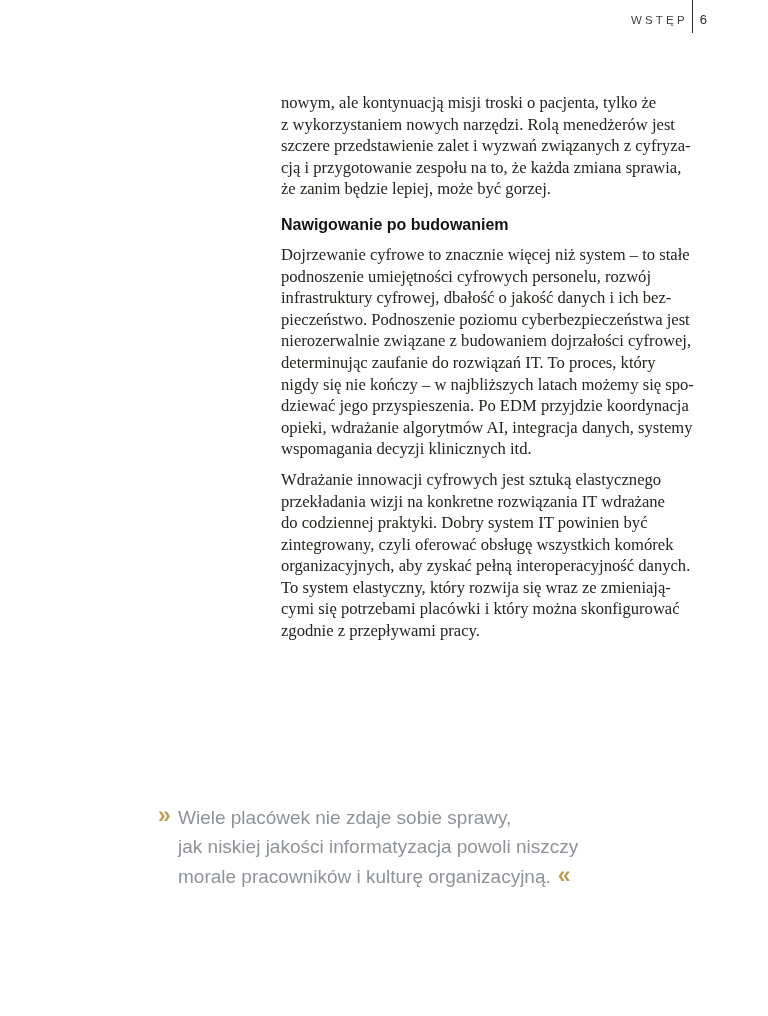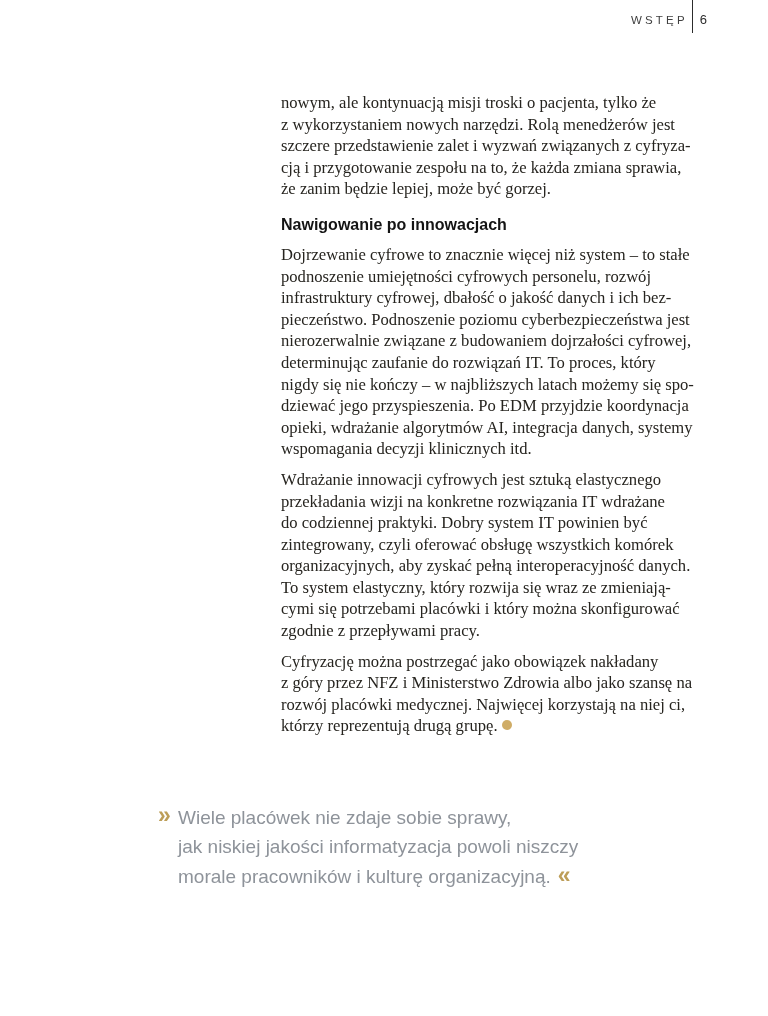--- a/index.html
+++ b/index.html
@@ -111,21 +111,21 @@
   <span class="page-number">6</span>
 </header>
 
 <main class="article">
   <p class="para"><span class="para-text">nowym, ale kontynuacją misji troski o pacjenta, tylko że
 z wykorzystaniem nowych narzędzi. Rolą menedżerów jest
 szczere przedstawienie zalet i wyzwań związanych z cyfryza-
 cją i przygotowanie zespołu na to, że każda zmiana sprawia,
 że zanim będzie lepiej, może być gorzej.</span></p>
 
-  <h2 class="section-heading">Nawigowanie po innowacjach</h2>
+  <h2 class="section-heading">Nawigowanie po budowaniem</h2>
 
   <p class="para"><span class="para-text">Dojrzewanie cyfrowe to znacznie więcej niż system – to stałe
 podnoszenie umiejętności cyfrowych personelu, rozwój
 infrastruktury cyfrowej, dbałość o jakość danych i ich bez-
 pieczeństwo. Podnoszenie poziomu cyberbezpieczeństwa jest
 nierozerwalnie związane z budowaniem dojrzałości cyfrowej,
 determinując zaufanie do rozwiązań IT. To proces, który
 nigdy się nie kończy – w najbliższych latach możemy się spo-
 dziewać jego przyspieszenia. Po EDM przyjdzie koordynacja
 opieki, wdrażanie algorytmów AI, integracja danych, systemy
@@ -133,23 +133,19 @@
 
   <p class="para"><span class="para-text">Wdrażanie innowacji cyfrowych jest sztuką elastycznego
 przekładania wizji na konkretne rozwiązania IT wdrażane
 do codziennej praktyki. Dobry system IT powinien być
 zintegrowany, czyli oferować obsługę wszystkich komórek
 organizacyjnych, aby zyskać pełną interoperacyjność danych.
 To system elastyczny, który rozwija się wraz ze zmieniają-
 cymi się potrzebami placówki i który można skonfigurować
 zgodnie z przepływami pracy.</span></p>
 
-  <p class="para"><span class="para-text">Cyfryzację można postrzegać jako obowiązek nakładany
-z góry przez NFZ i Ministerstwo Zdrowia albo jako szansę na
-rozwój placówki medycznej. Najwięcej korzystają na niej ci,
-którzy reprezentują drugą grupę.</span><span class="end-dot"></span></p>
 </main>
 
 <aside class="pull-quote">
   <span class="open-quote">»</span><span class="quote-text">Wiele placówek nie zdaje sobie sprawy,
 jak niskiej jakości informatyzacja powoli niszczy
 morale pracowników i kulturę organizacyjną.</span><span class="close-quote">«</span>
 </aside>
 
 </body></html>

